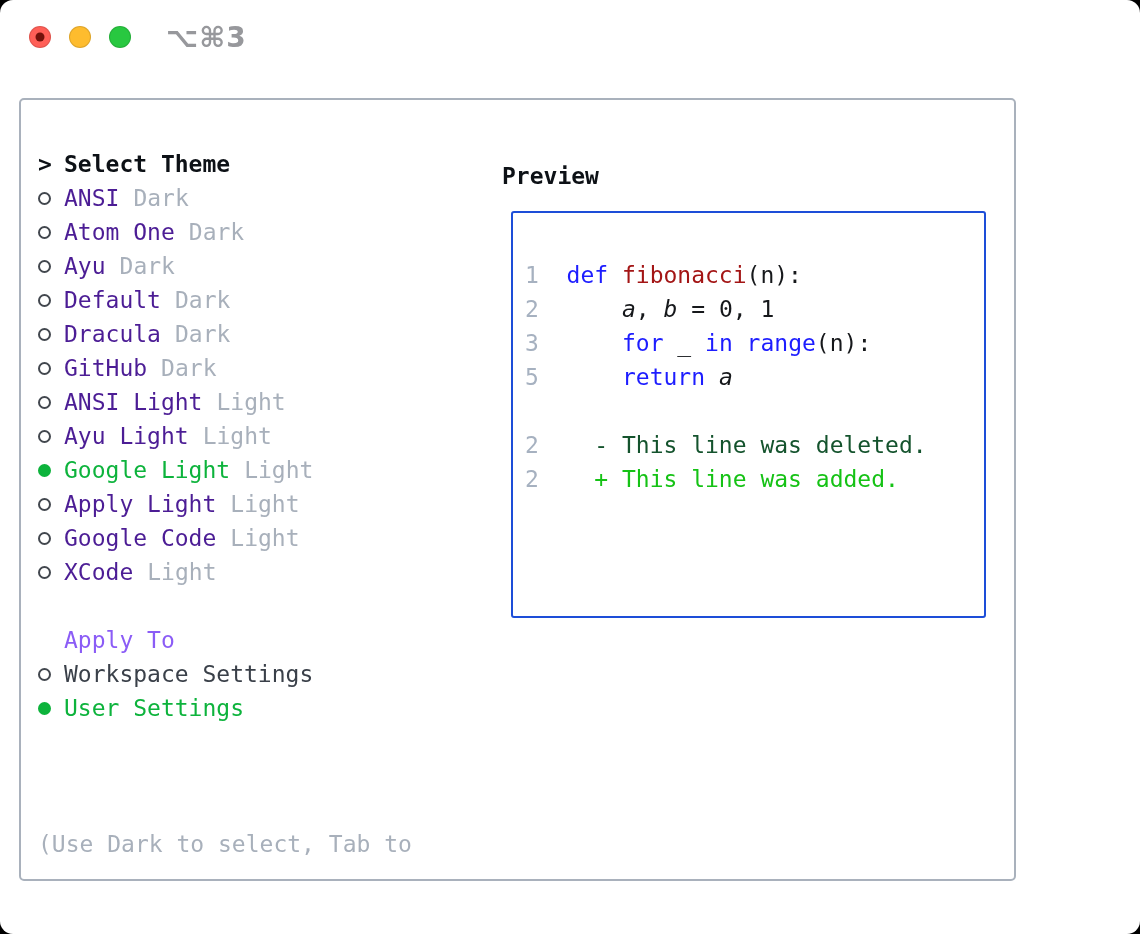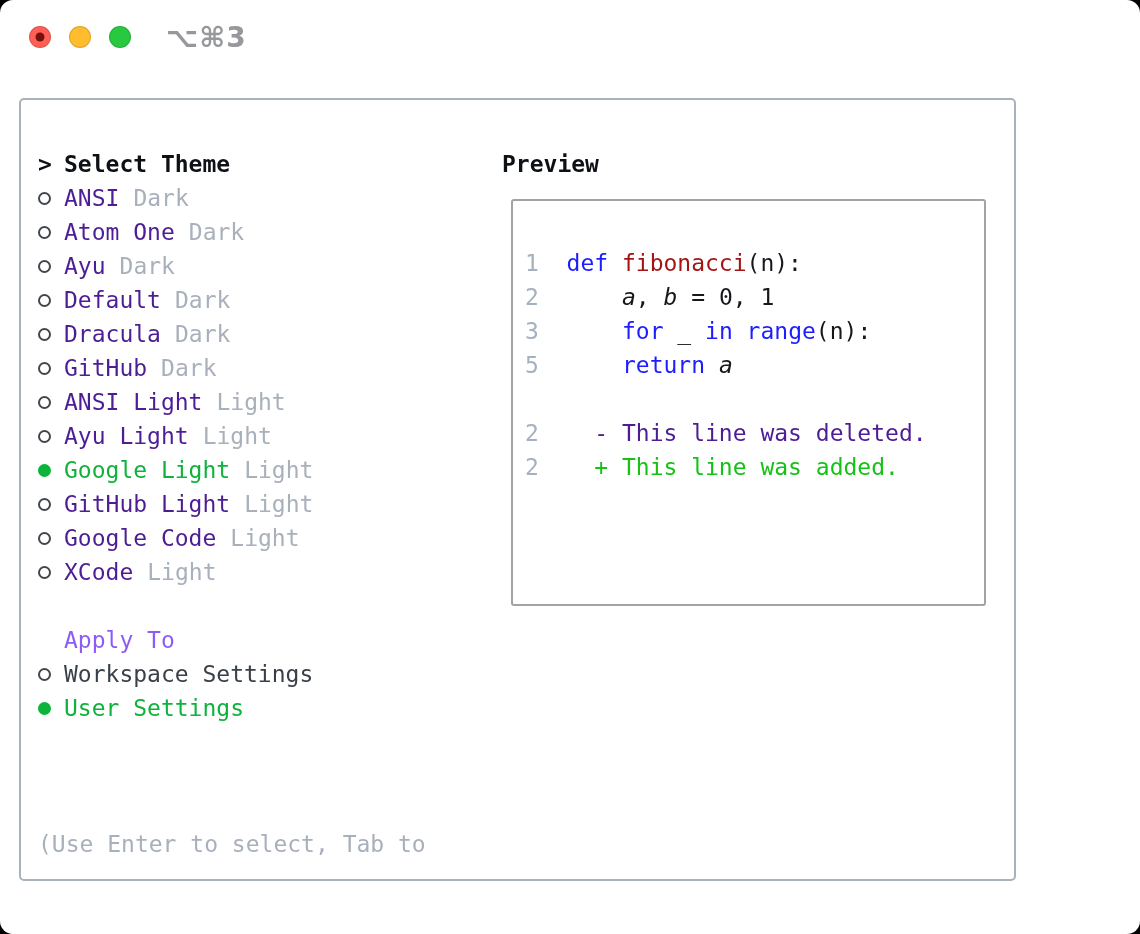--- a/index.html
+++ b/index.html
@@ -39,32 +39,32 @@
   .hdr { font-weight:700; color:#0d1116; }
   .subhdr { color:#8b5cf6; }
   .item-name { color:#4c1d95; }
   .item-name.sel { color:#0db33c; }
   .variant { color:#a8b0bb; margin-left:14px; }
   .opt-label.sel { color:#0db33c; }
   .help { color:#a8b0bb; font-size:23px; line-height:34px; white-space:pre; }
   
   .right-col { position:absolute; left:481px; top:47px; font-size:23px; }
   .preview-header { height:34px; display:flex; align-items:center;
-                    font-weight:700; color:#0d1116; }
+                    font-weight:700; color:#0d1116;margin-top:12px; }
   .preview-box { margin-top:18px; margin-left:9px; width:475px; height:407px;
-                 border:2px solid #a3a3a3; border-radius:3px; background:#fff;
+                 border:2px solid #1d4ed8; border-radius:3px; background:#fff;
                  padding:45px 0 0 12px; overflow:hidden; }
   .code-line { height:34px; line-height:34px; white-space:pre; font-size:23px; }
   .tok-ln  { color:#a6b1c0; }
   .tok-kw  { color:#1d1dff; }
   .tok-fn  { color:#a31515; }
   .tok-pl  { color:#16181b; }
   .tok-var { color:#16181b; font-style:italic; }
   .tok-ctx { color:#8d959f; }
-  .tok-del { color:#4c1d95;text-align:right; }
+  .tok-del { color:#14532d;text-align:right; }
   .tok-add { color:#15c215; }
 </style>
 </head>
 <body>
 
 <div class="window">
 
   <div class="titlebar">
     <span class="tl tl-red">
       <span class="tl-dot"></span>
@@ -85,41 +85,41 @@
       <div id="theme-items">
           <div class="row"><span class="marker"><span class="circle"></span></span><span class="item-name">ANSI</span><span class="variant">Dark</span></div>
           <div class="row"><span class="marker"><span class="circle"></span></span><span class="item-name">Atom One</span><span class="variant">Dark</span></div>
           <div class="row"><span class="marker"><span class="circle"></span></span><span class="item-name">Ayu</span><span class="variant">Dark</span></div>
           <div class="row"><span class="marker"><span class="circle"></span></span><span class="item-name">Default</span><span class="variant">Dark</span></div>
           <div class="row"><span class="marker"><span class="circle"></span></span><span class="item-name">Dracula</span><span class="variant">Dark</span></div>
           <div class="row"><span class="marker"><span class="circle"></span></span><span class="item-name">GitHub</span><span class="variant">Dark</span></div>
           <div class="row"><span class="marker"><span class="circle"></span></span><span class="item-name">ANSI Light</span><span class="variant">Light</span></div>
           <div class="row"><span class="marker"><span class="circle"></span></span><span class="item-name">Ayu Light</span><span class="variant">Light</span></div>
           <div class="row"><span class="marker"><span class="circle filled"></span></span><span class="item-name sel">Google Light</span><span class="variant">Light</span></div>
-          <div class="row"><span class="marker"><span class="circle"></span></span><span class="item-name">GitHub Light</span><span class="variant">Light</span></div>
+          <div class="row"><span class="marker"><span class="circle"></span></span><span class="item-name">Apply Light</span><span class="variant">Light</span></div>
           <div class="row"><span class="marker"><span class="circle"></span></span><span class="item-name">Google Code</span><span class="variant">Light</span></div>
           <div class="row"><span class="marker"><span class="circle"></span></span><span class="item-name">XCode</span><span class="variant">Light</span></div>
         </div>
 
       <div class="row"></div>
 
       <div class="row">
         <span class="marker"></span>
         <span class="subhdr">Apply To</span>
       </div>
 
       <div id="apply-options">
           <div class="row"><span class="marker"><span class="circle"></span></span><span class="opt-label">Workspace Settings</span></div>
           <div class="row"><span class="marker"><span class="circle filled"></span></span><span class="opt-label sel">User Settings</span></div>
         </div>
 
       <div class="row"></div>
 
       <div class="help">
-        <div>(Use Enter to select, Tab to</div>
+        <div>(Use Dark to select, Tab to</div>
         <div>change focus)</div>
       </div>
     </div>
 
     <div class="right-col">
       <div class="preview-header">Preview</div>
       <div class="preview-box">
         <div id="preview-lines">
             <div class="code-line"><span class="tok-ln">1  </span><span class="tok-kw">def </span><span class="tok-fn">fibonacci</span><span class="tok-pl">(n):</span></div>
             <div class="code-line"><span class="tok-ln">2  </span><span class="tok-pl">    </span><span class="tok-var">a</span><span class="tok-pl">, </span><span class="tok-var">b</span><span class="tok-pl"> = 0, 1</span></div>

